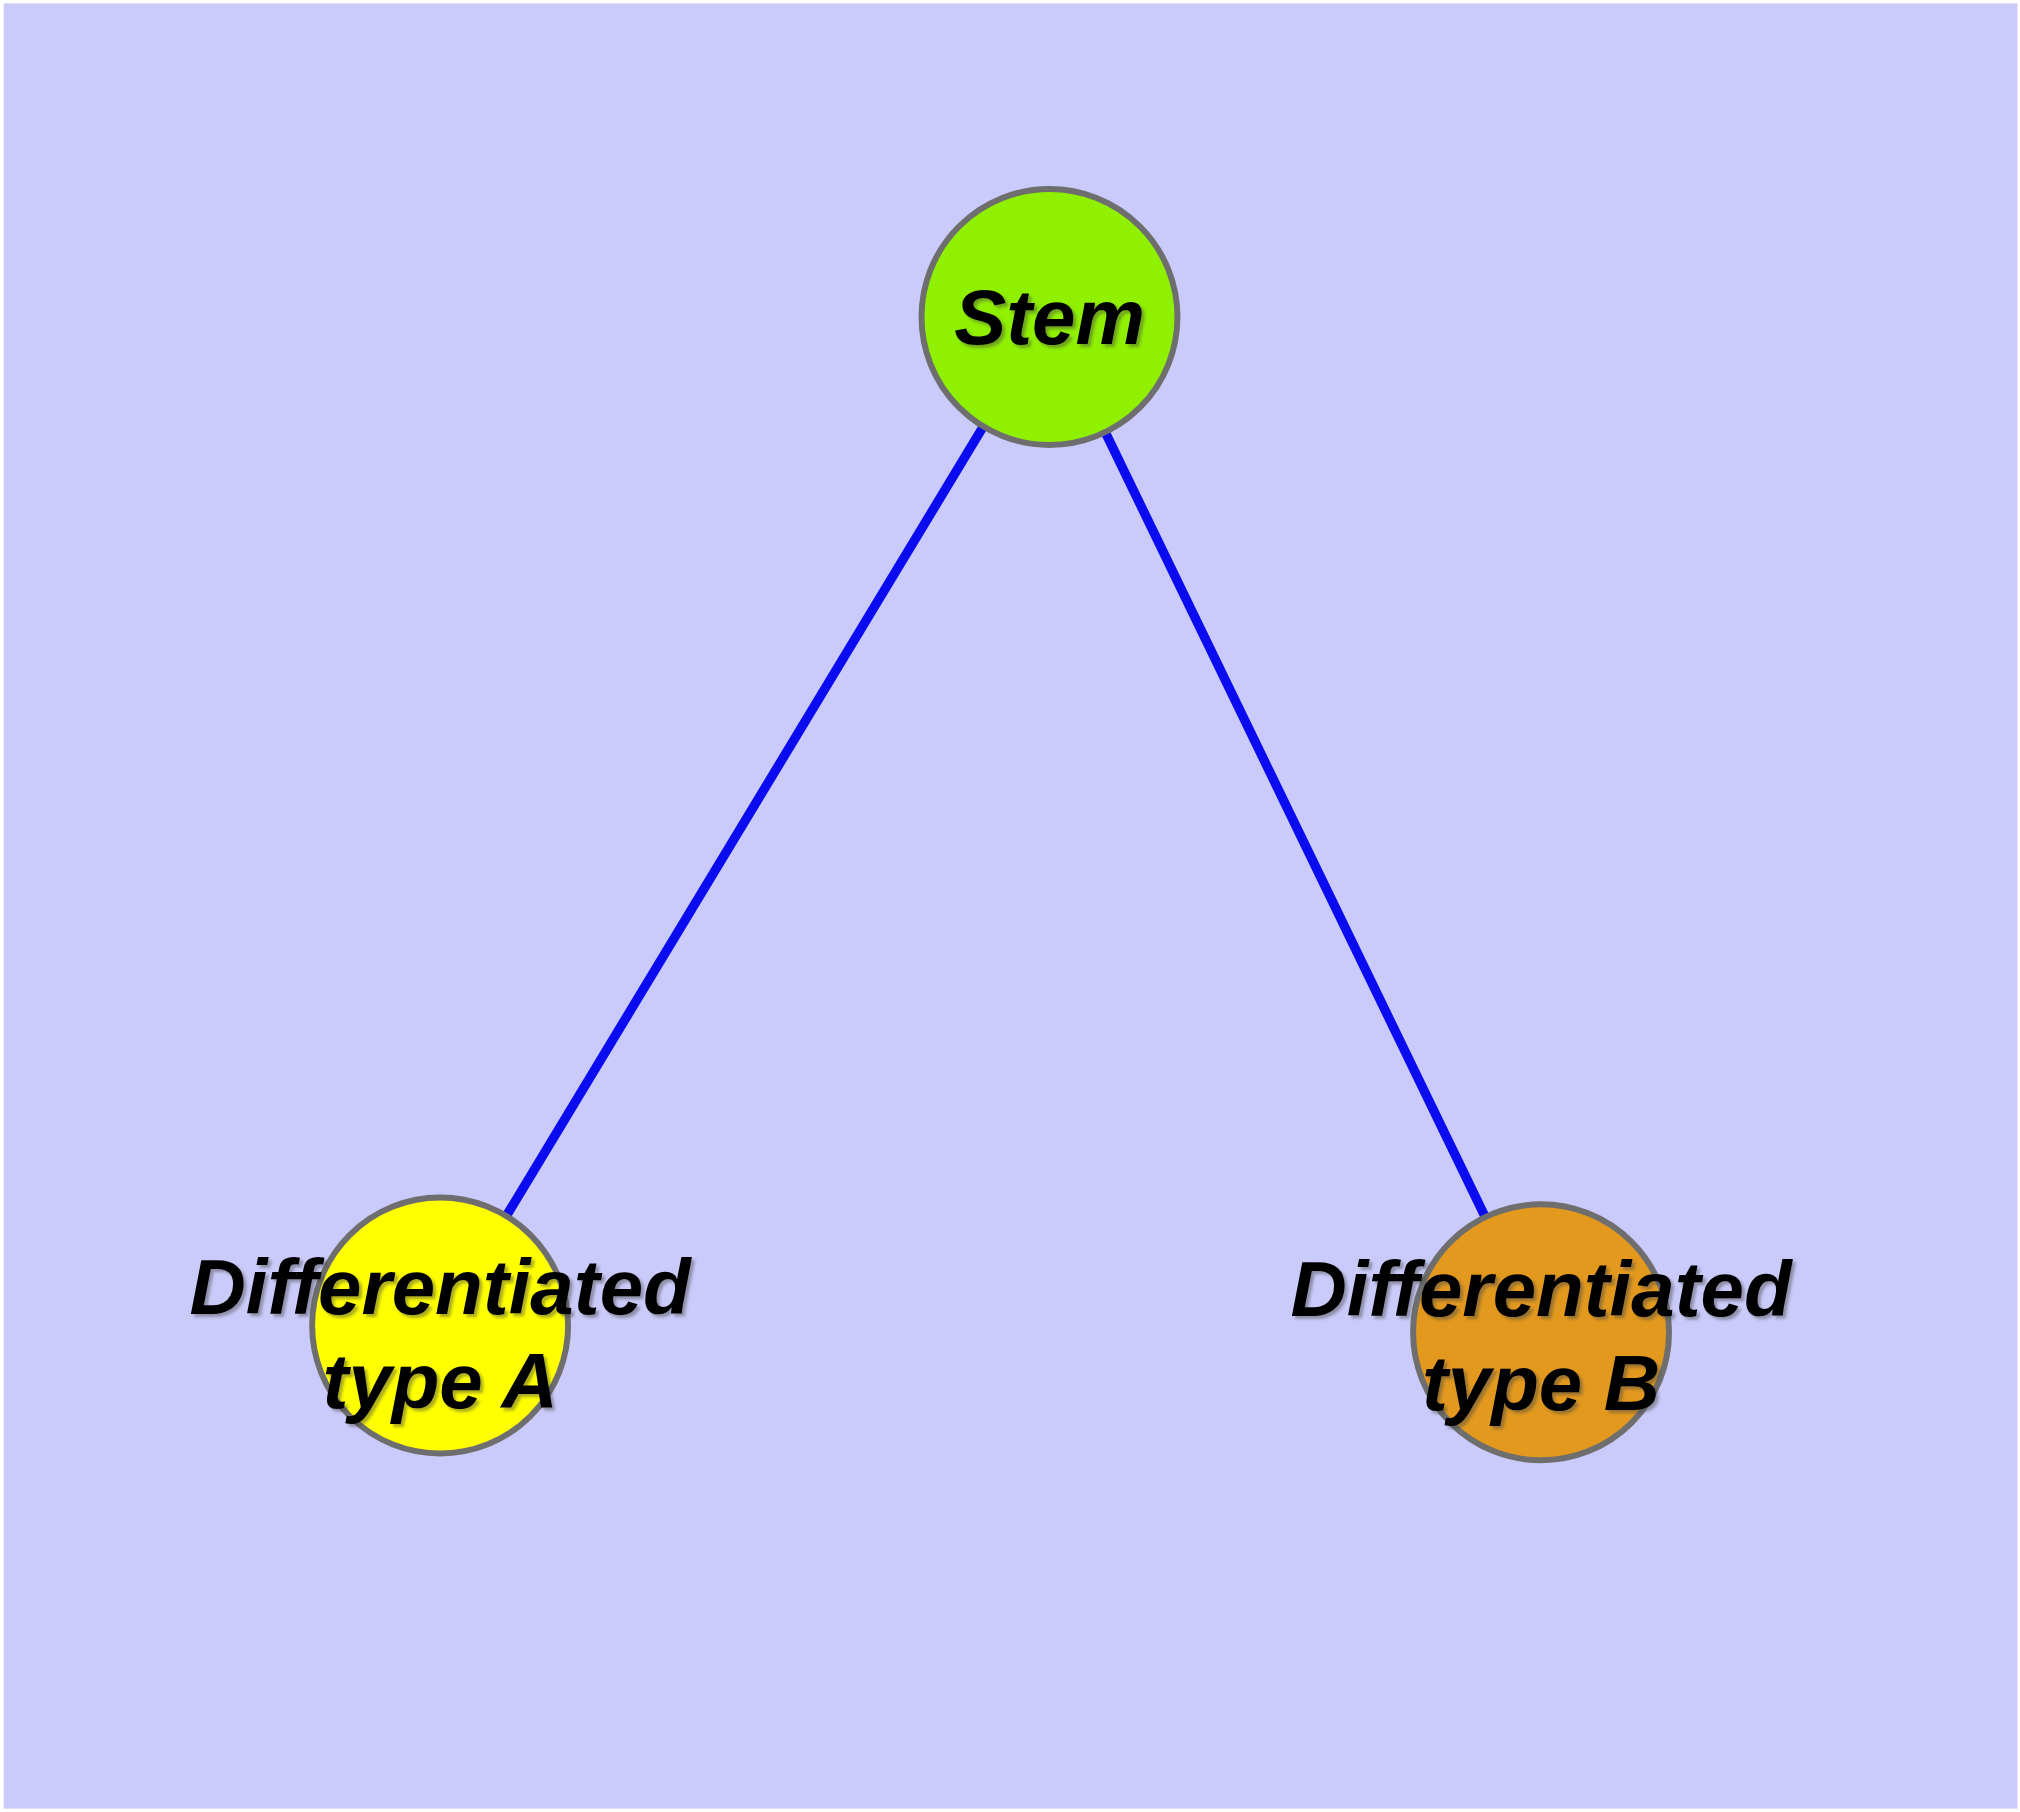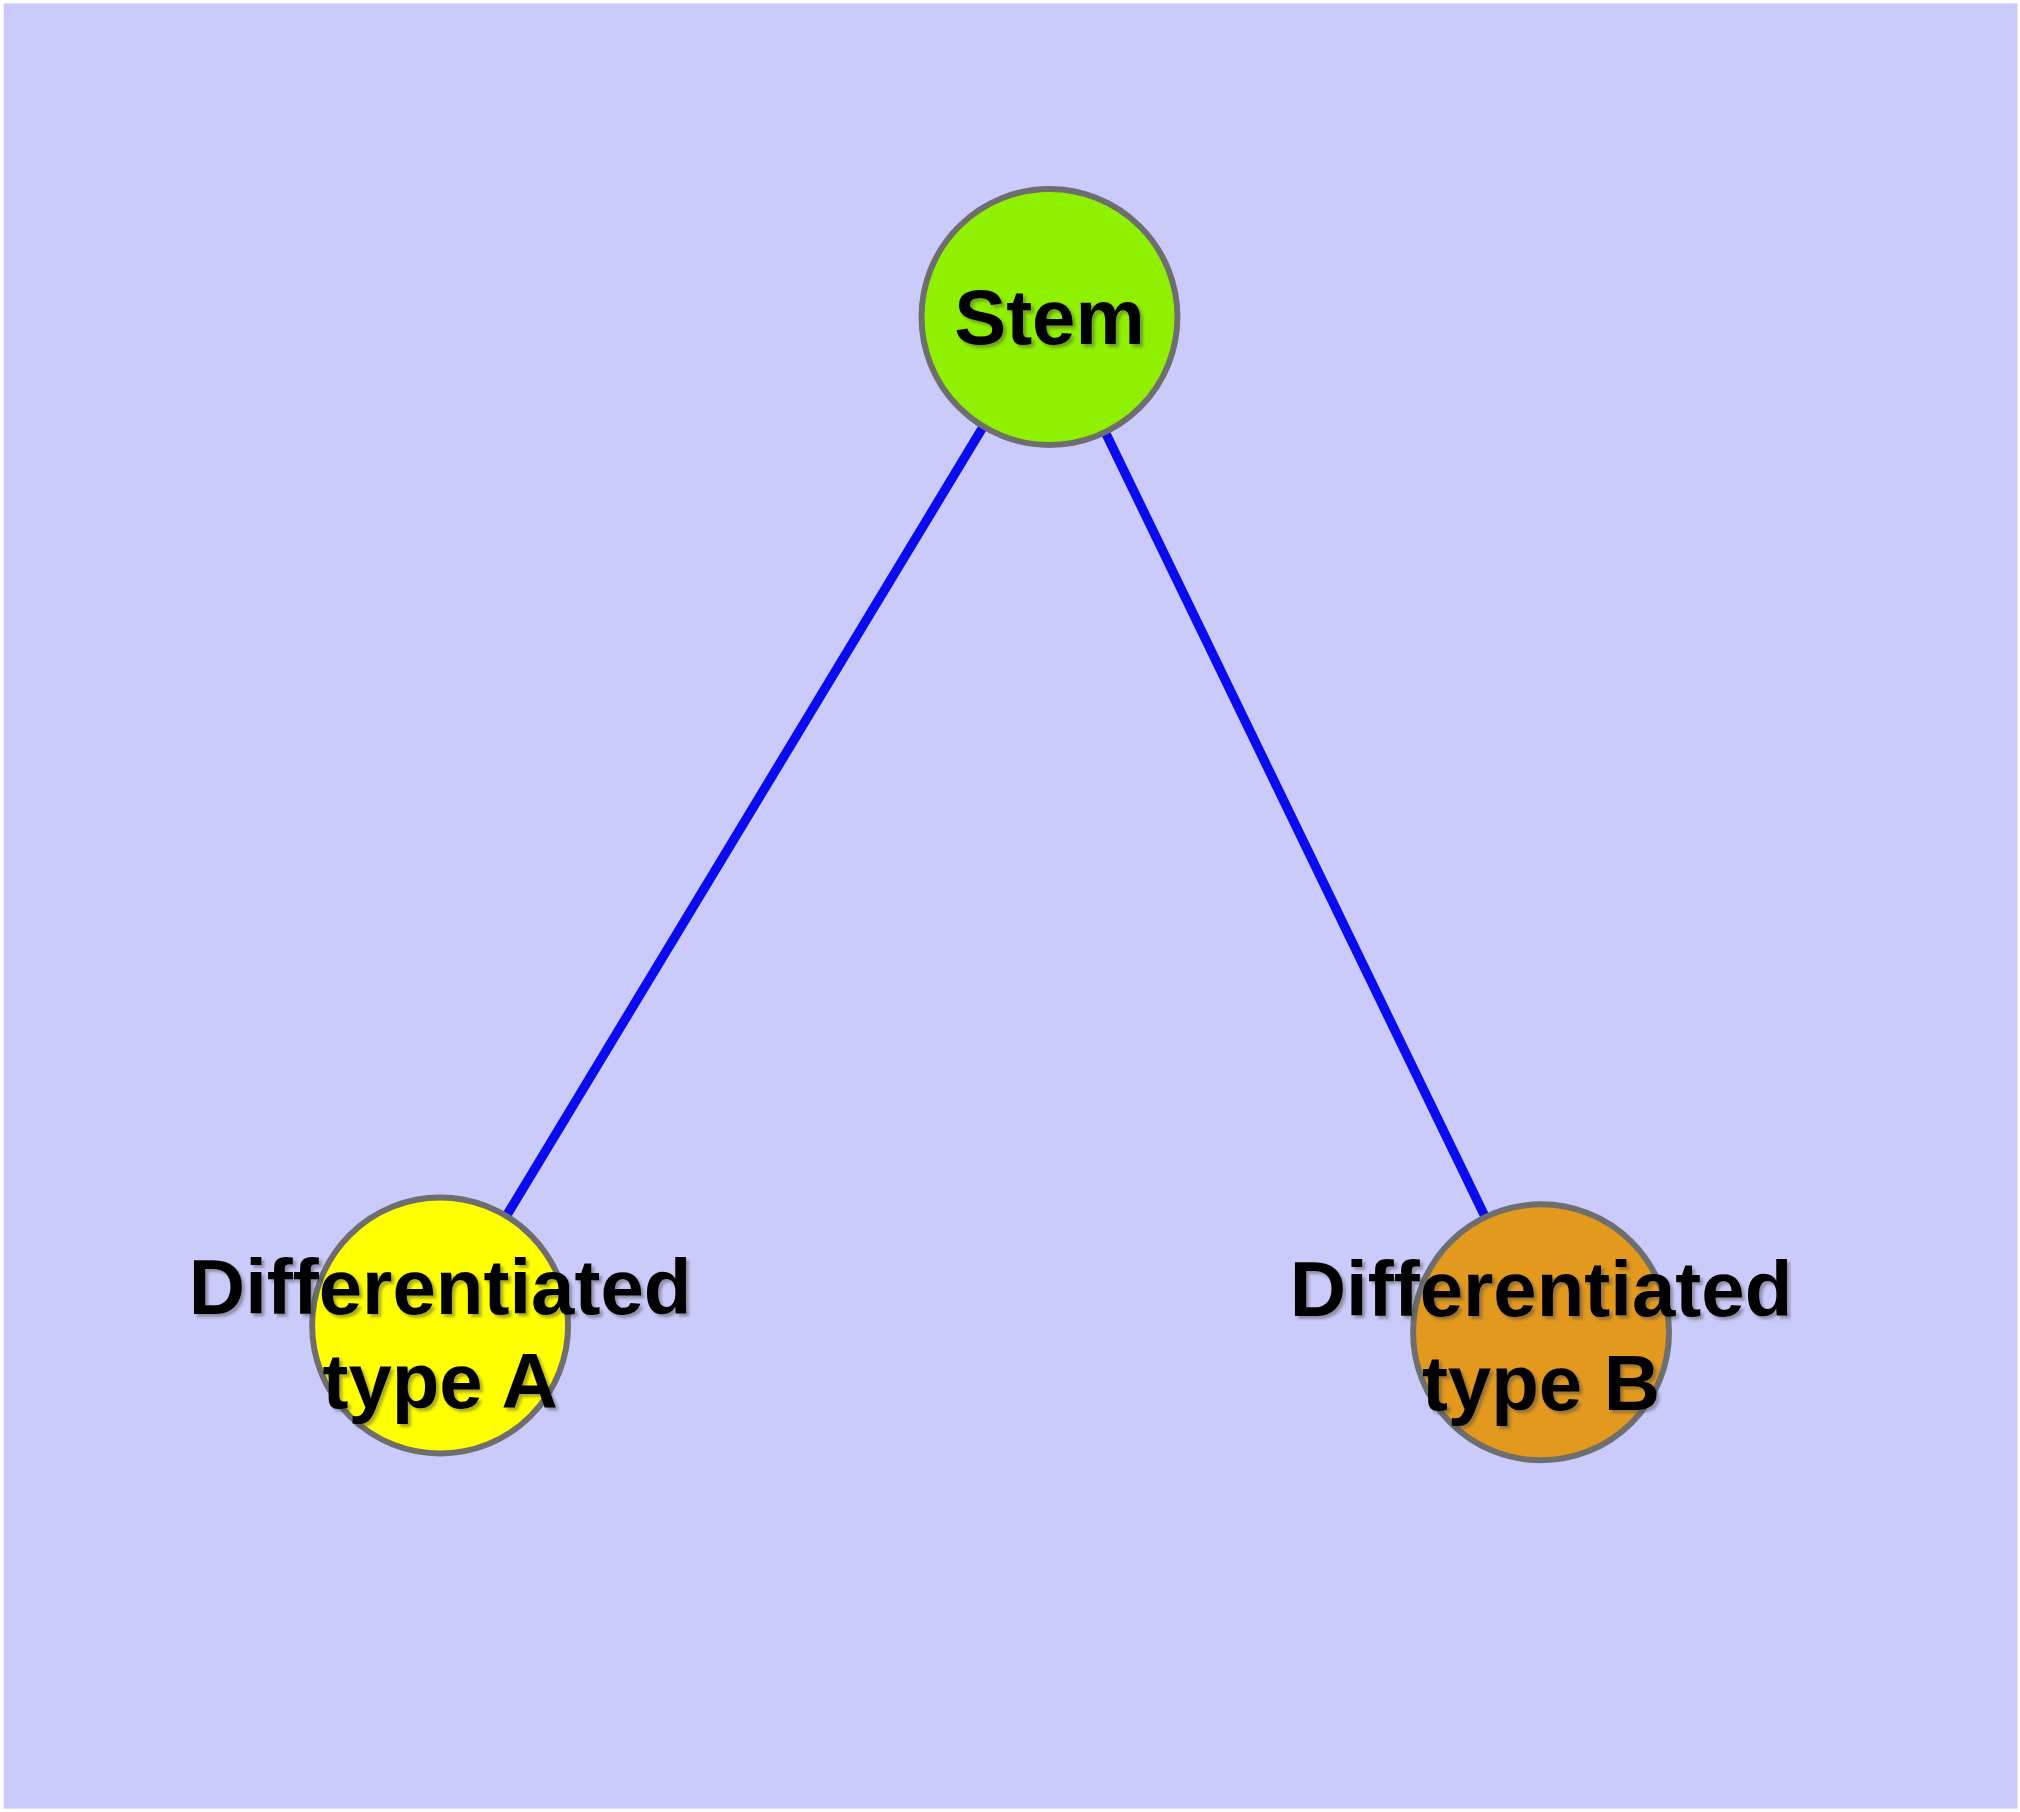--- a/index.html
+++ b/index.html
@@ -7,20 +7,21 @@
     padding: 0;
     background: #ffffff;
     width: 2021px;
     height: 1812px;
     overflow: hidden;
   }
   .stage {
     position: relative;
     width: 2021px;
     height: 1556px;
+    font-style: italic;
   }
   svg.graph {
     display: block;
     width: 2021px;
     height: 1812px;
   }
   .edge {
     stroke-width: 11px;
     fill: none;
     stroke-linecap: butt;

